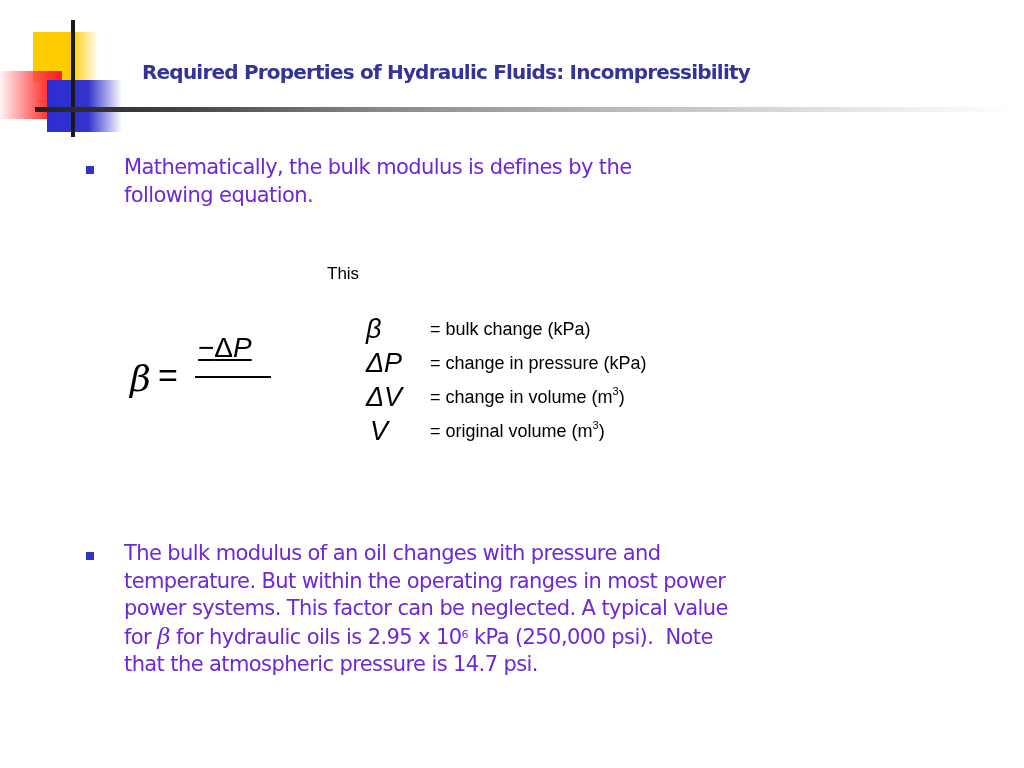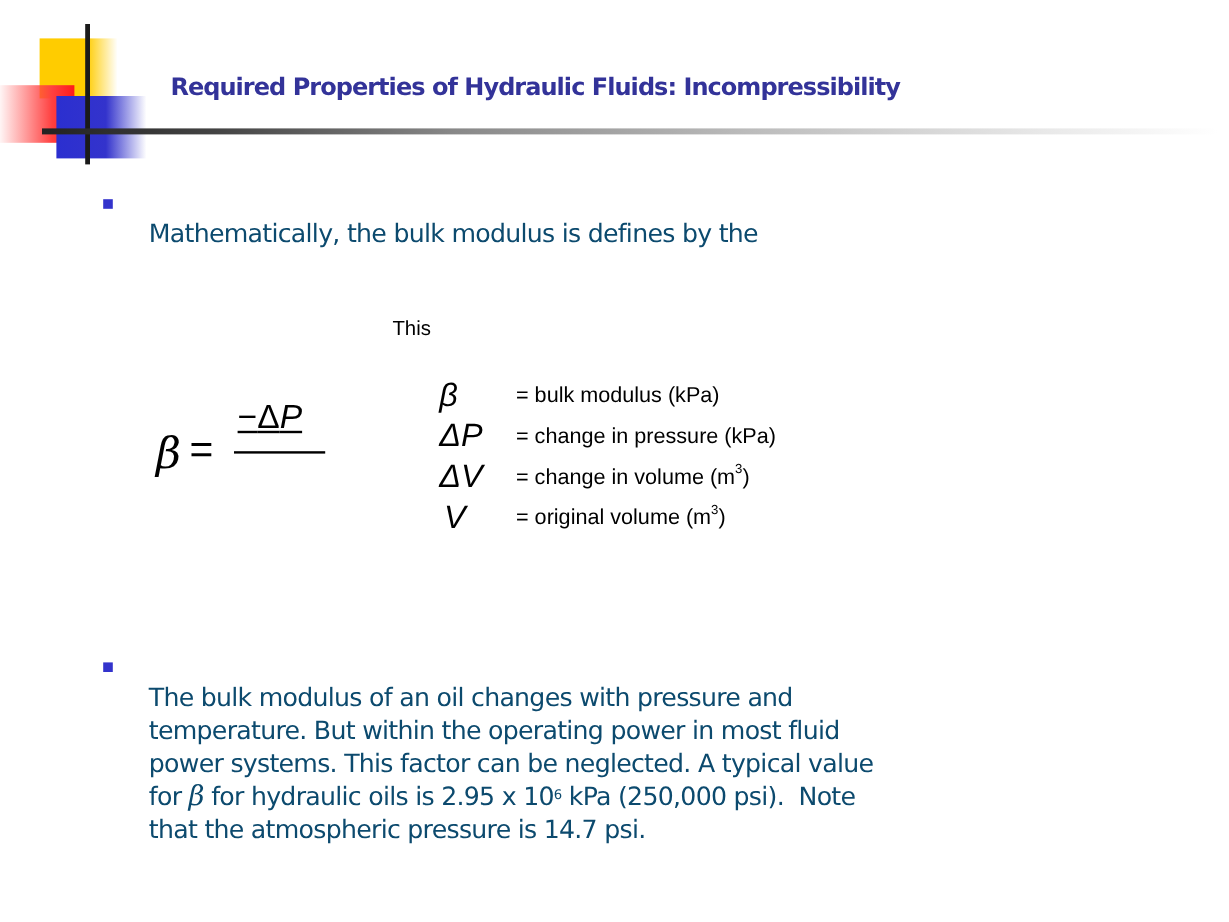--- a/index.html
+++ b/index.html
@@ -15,22 +15,22 @@
   .sq-blue { position:absolute; left:47px; top:80px; width:75px; height:52px;
              background:linear-gradient(90deg,#2b2fd0 0%,#3333cc 55%,rgba(60,60,210,0) 100%); }
   .vline { position:absolute; left:71px; top:20px; width:4px; height:117px; background:#1a1a1a; }
   .hline { position:absolute; left:35px; top:107px; width:980px; height:5px;
            background:linear-gradient(90deg,#222 0%,#444 15%,#888 35%,#bbb 60%,#e8e8e8 85%,#fff 100%); }
 
   .title { position:absolute; left:142px; top:60px; font-size:20px; font-weight:bold;
            color:#333399; font-family:"DejaVu Sans", sans-serif; letter-spacing:-0.8px; white-space:nowrap; }
 
   .bullet { position:absolute; width:8px; height:8px; background:#3333cc; }
-  .para { position:absolute; left:124px; font-size:21px; line-height:27.5px; color:#0c4a6e;
-          font-family:"DejaVu Sans", sans-serif; letter-spacing:-0.6px;margin-top:28px; }
+  .para { position:absolute; left:124px; font-size:21px; line-height:27.5px; color:#6d28d9;
+          font-family:"DejaVu Sans", sans-serif; letter-spacing:-0.6px; }
 
   .where { position:absolute; left:327px; top:264px; font-size:17px; }
 
   .formula { position:absolute; left:128px; top:330px; width:160px; height:100px;
              font-family:"Liberation Sans", sans-serif; }
   .f-beta { position:absolute; left:2px; top:28px; font-size:36px; font-style:italic; font-family:"DejaVu Serif", serif; }
   .f-eq { position:absolute; left:30px; top:26px; font-size:34px; }
   .f-num { position:absolute; left:70px; top:2px; font-size:28px;text-decoration:underline; }
   .f-bar { position:absolute; left:67px; top:46px; width:76px; height:2px; background:#000; }
   .f-den { position:absolute; left:64px; top:52px; font-size:32px; }
@@ -51,50 +51,51 @@
   <div class="sq-blue"></div>
   <div class="vline"></div>
 </div>
 <div class="hline"></div>
 
 <div class="title">Required Properties of Hydraulic Fluids: Incompressibility</div>
 
 <div class="bullet" style="left:86px; top:166px;"></div>
 <div class="para" style="top:154px;">
   <div>Mathematically, the bulk modulus is defines by the</div>
+  <div>following equation.</div>
 </div>
 
 <div class="where">This</div>
 
 <div class="formula">
   <span class="f-beta">β</span>
   <span class="f-eq">=</span>
   <span class="f-num"><span>−</span><span>Δ</span><span class="ital">P</span></span>
   <div class="f-bar"></div>
 </div>
 
 <div class="defs">
   <div class="def-row">
     <span class="def-sym">β</span>
-    <span class="def-text"><span>= bulk modulus (kPa)</span></span>
+    <span class="def-text"><span>= bulk change (kPa)</span></span>
   </div>
   <div class="def-row">
     <span class="def-sym">ΔP</span>
     <span class="def-text"><span>= change in pressure (kPa)</span></span>
   </div>
   <div class="def-row">
     <span class="def-sym">ΔV</span>
     <span class="def-text"><span>= change in volume (m</span><sup>3</sup><span>)</span></span>
   </div>
   <div class="def-row">
     <span class="def-sym" style="left:4px;">V</span>
     <span class="def-text"><span>= original volume (m</span><sup>3</sup><span>)</span></span>
   </div>
 </div>
 
 <div class="bullet" style="left:86px; top:552px;"></div>
 <div class="para" style="top:540px;">
   <div>The bulk modulus of an oil changes with pressure and</div>
-  <div>temperature.  But within the operating power in most fluid</div>
+  <div>temperature.  But within the operating ranges in most power</div>
   <div>power systems.  This factor can be neglected. A typical value</div>
   <div><span>for</span> <span style="font-family:'DejaVu Serif', serif; font-style:italic; font-size:23px;">β</span> <span>for hydraulic oils is 2.95 x 10</span><sup>6</sup><span style="white-space:pre;"> kPa (250,000 psi).  Note</span></div>
   <div>that the atmospheric pressure is 14.7 psi.</div>
 </div>
 
 </body></html>

